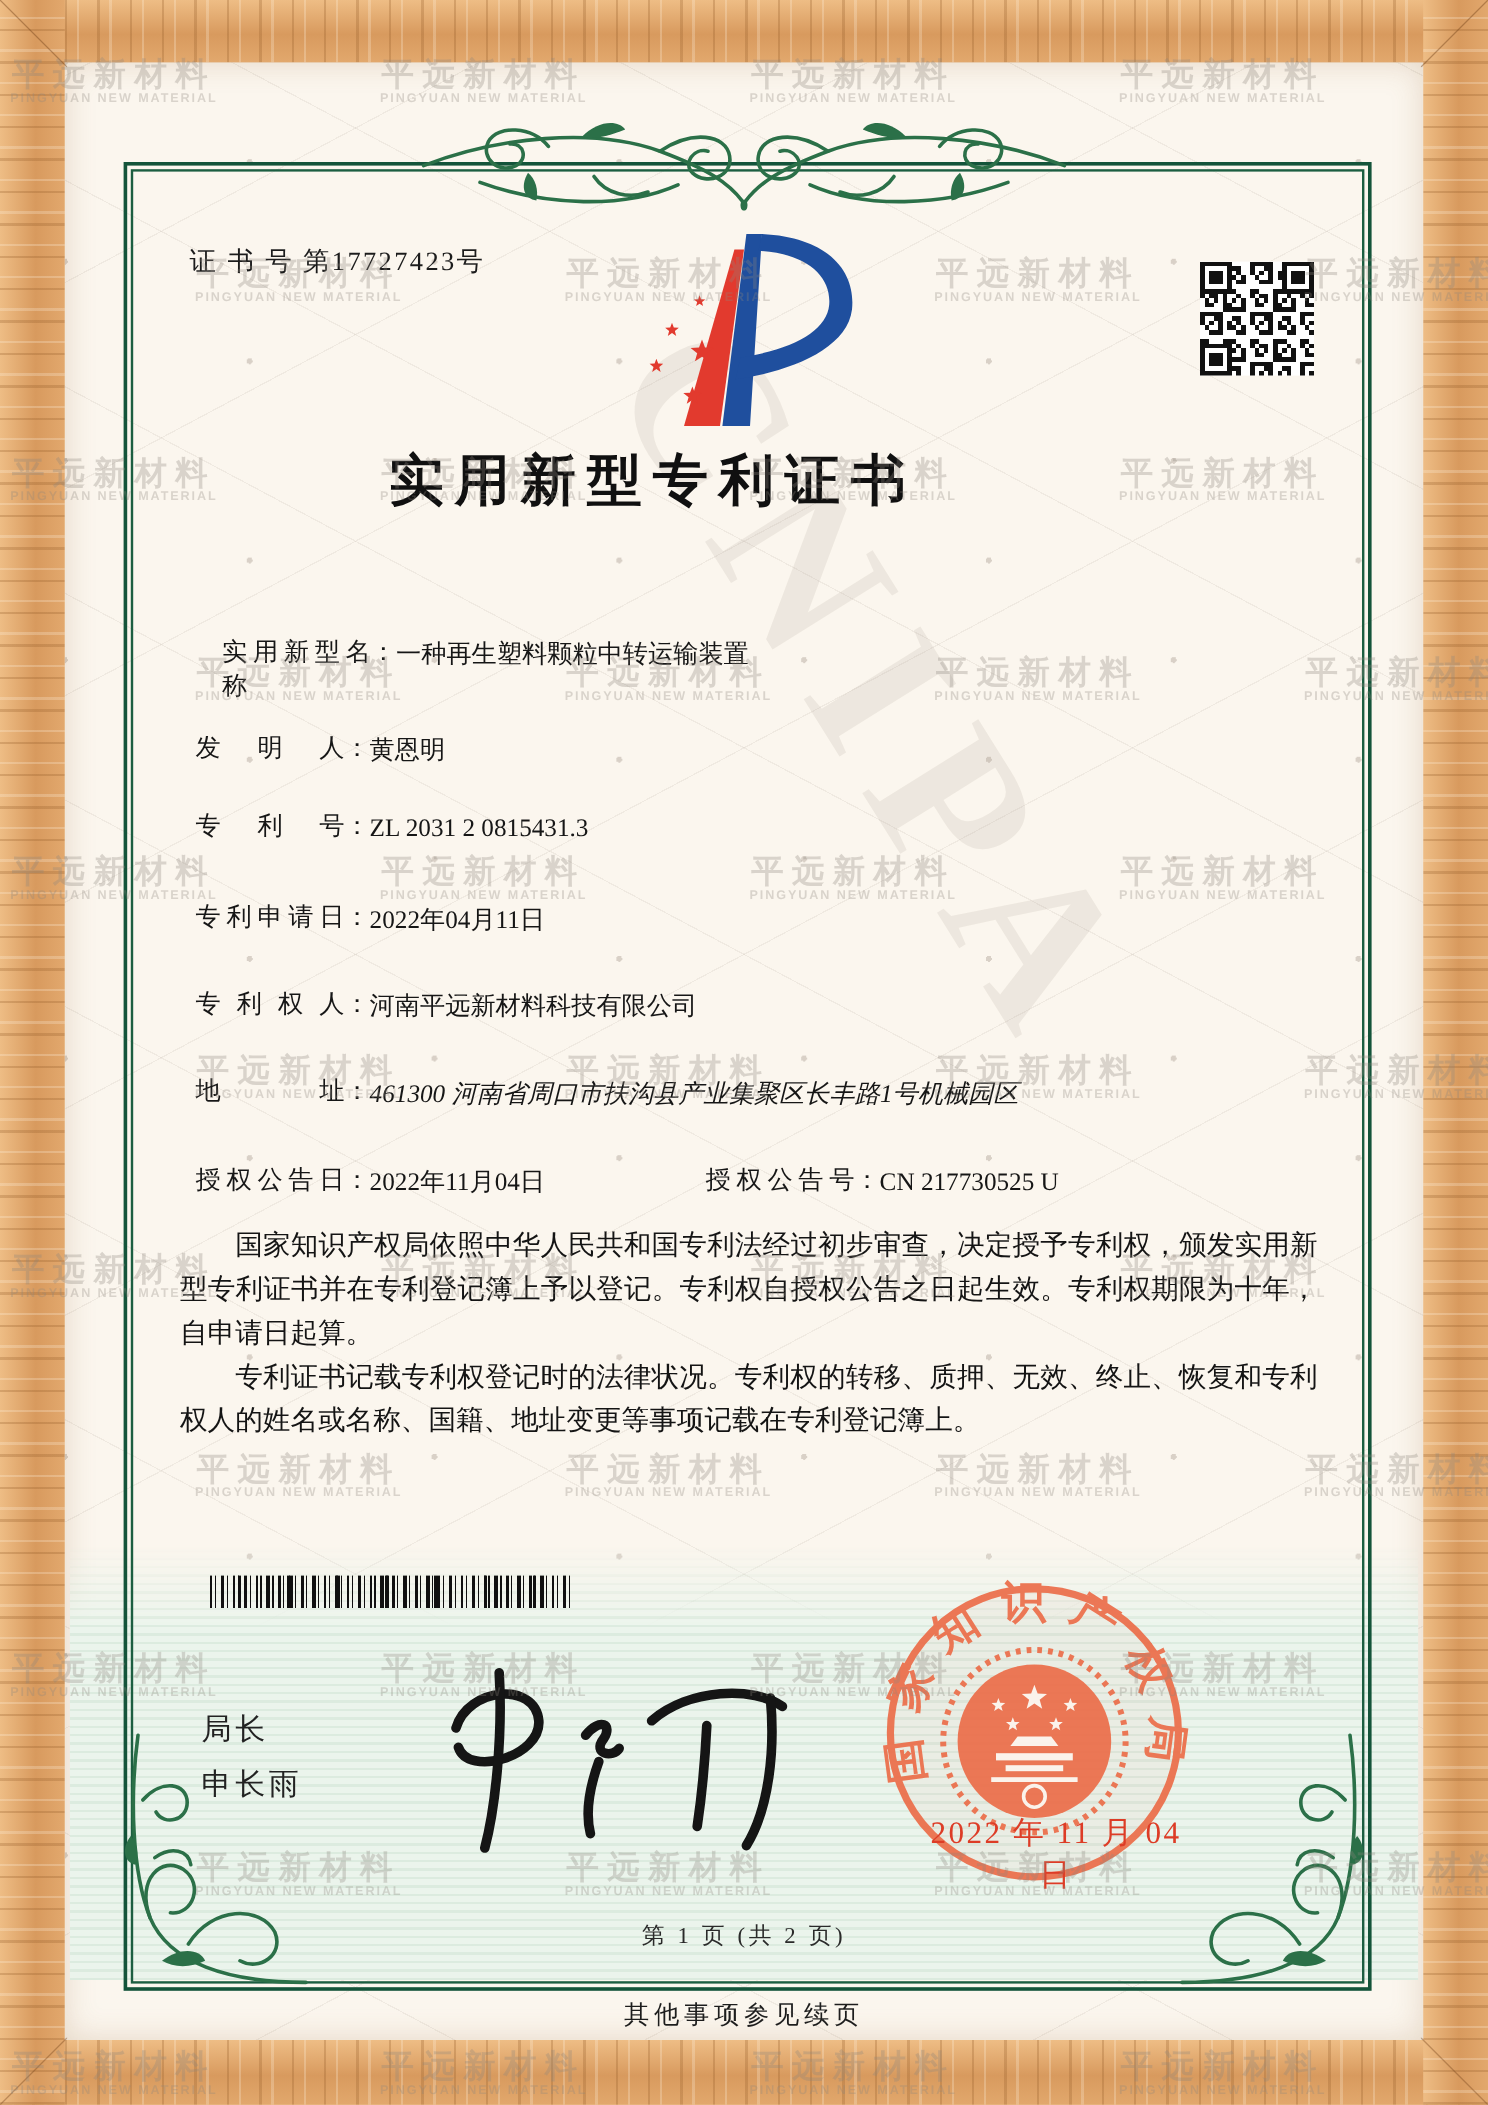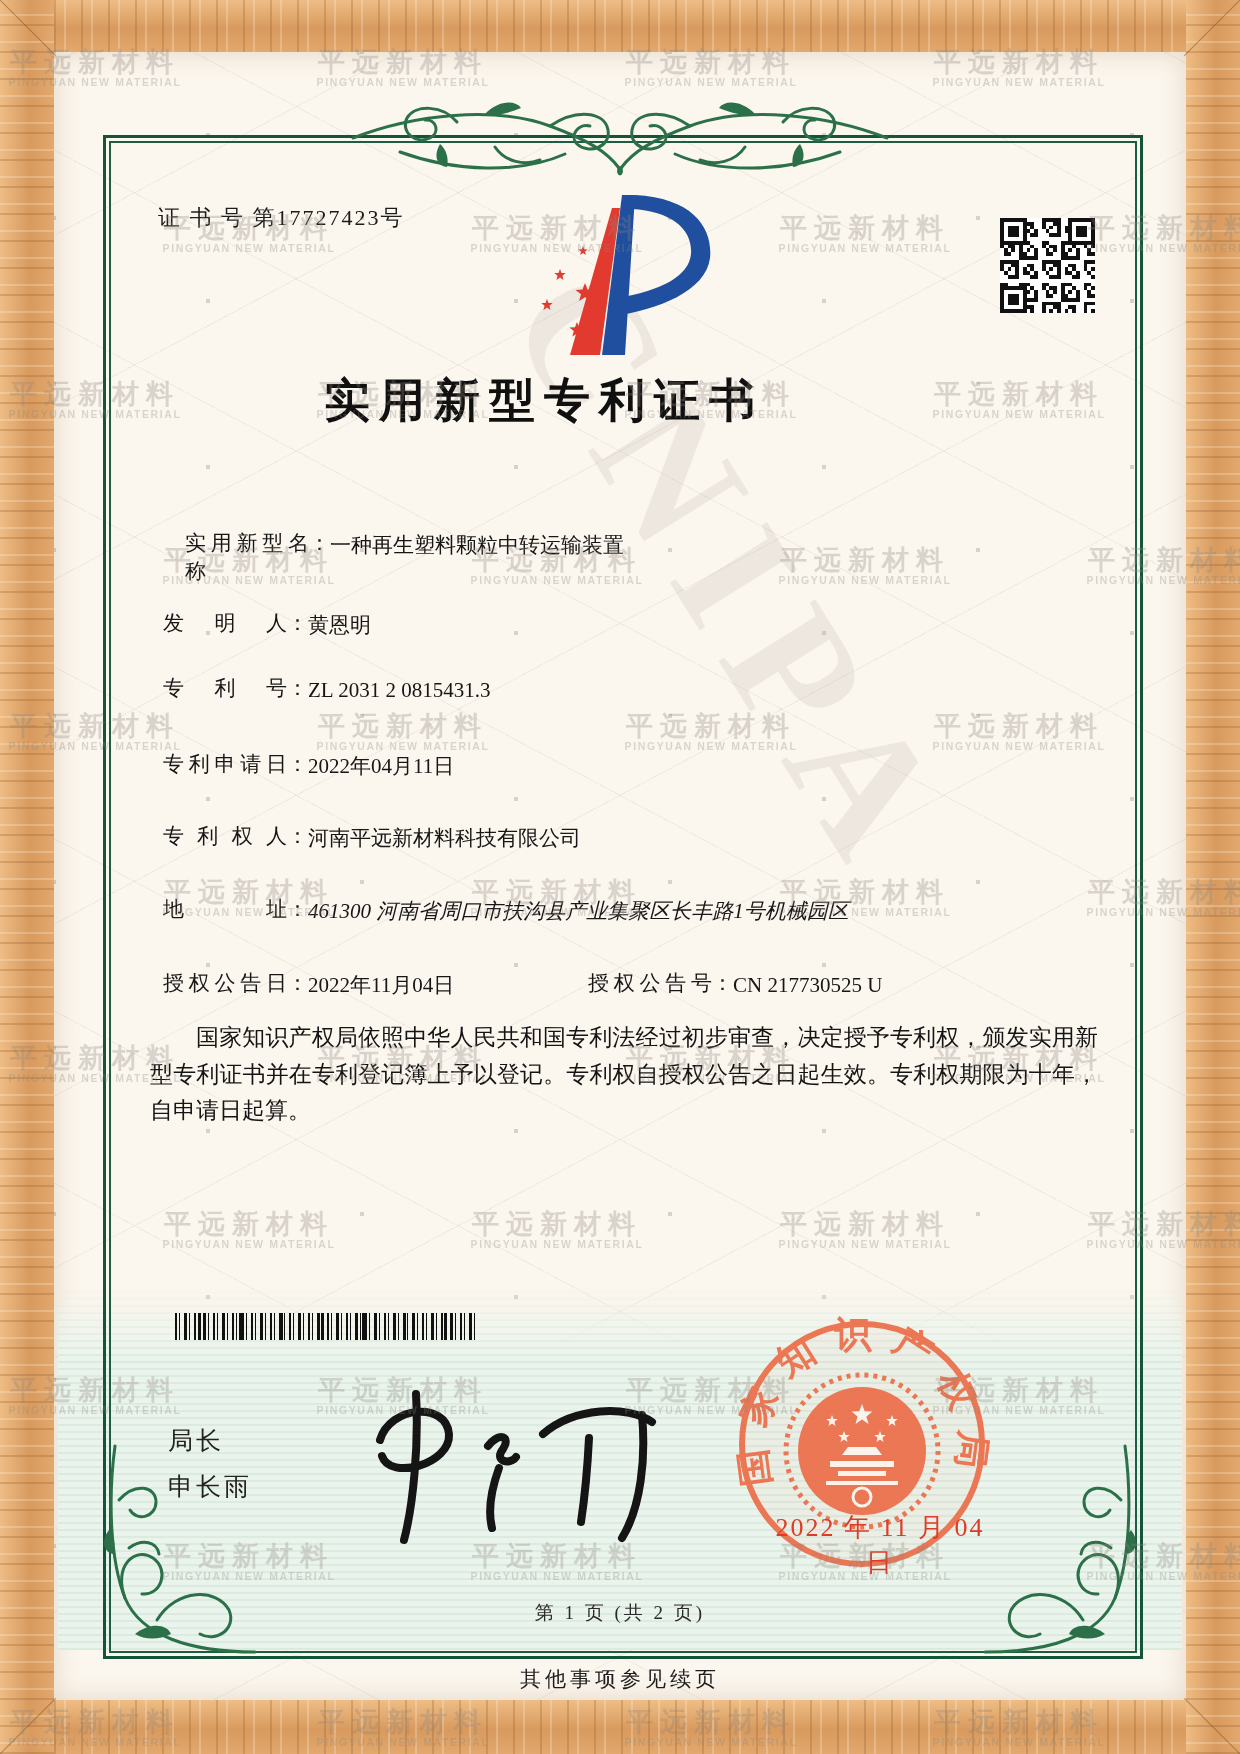--- a/index.html
+++ b/index.html
@@ -491,20 +491,21 @@
 </div>
 <div class="abs content field" style="top:969px;">
   <span class="lab">授权公告日</span><span class="col">：</span><span class="val">2022年11月04日</span>
 </div>
 <div class="abs content field" id="row-grant2" style="top:969px;">
   <span class="lab">授权公告号</span><span class="col">：</span><span class="val">CN 217730525 U</span>
 </div>
 
 <div class="abs paras">
   <p>国家知识产权局依照中华人民共和国专利法经过初步审查，决定授予专利权，颁发实用新型专利证书并在专利登记簿上予以登记。专利权自授权公告之日起生效。专利权期限为十年，自申请日起算。</p>
+  <p>专利证书记载专利权登记时的法律状况。专利权的转移、质押、无效、终止、恢复和专利权人的姓名或名称、国籍、地址变更等事项记载在专利登记簿上。</p>
 </div>
 
 <div class="abs content" id="barcode"></div>
 
 <div class="abs content officer" id="officer-title">局长</div>
 <div class="abs content officer" id="officer-name">申长雨</div>
 
 <svg class="abs content" id="signature" width="300" height="160" viewBox="0 0 300 160">
   <g stroke="#151515" fill="none" stroke-width="8" stroke-linecap="round" opacity="fill">
     <path d="M20,52 C30,18 86,13 89,46 C91,76 30,93 22,68"></path>

